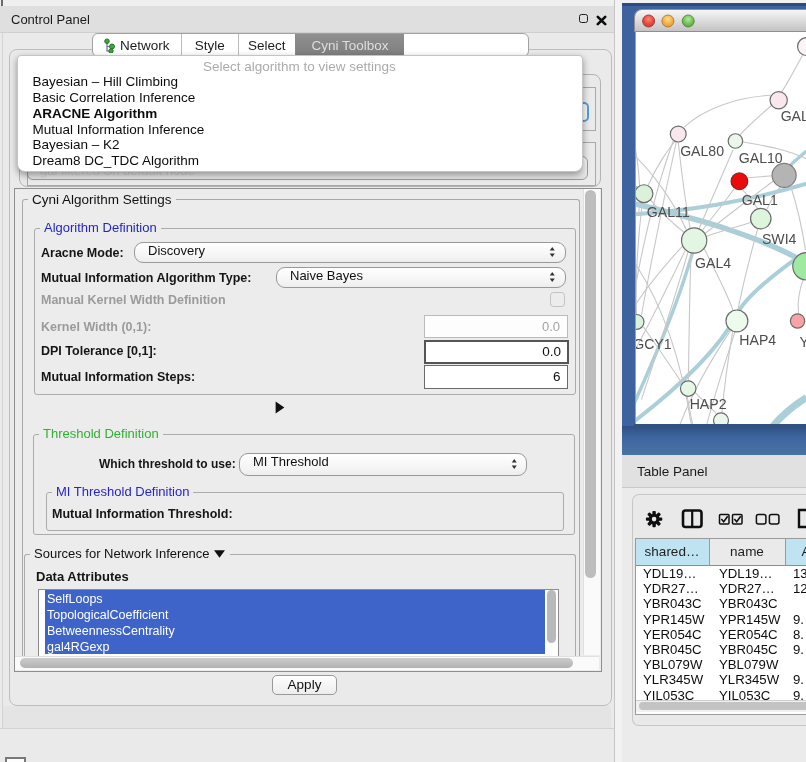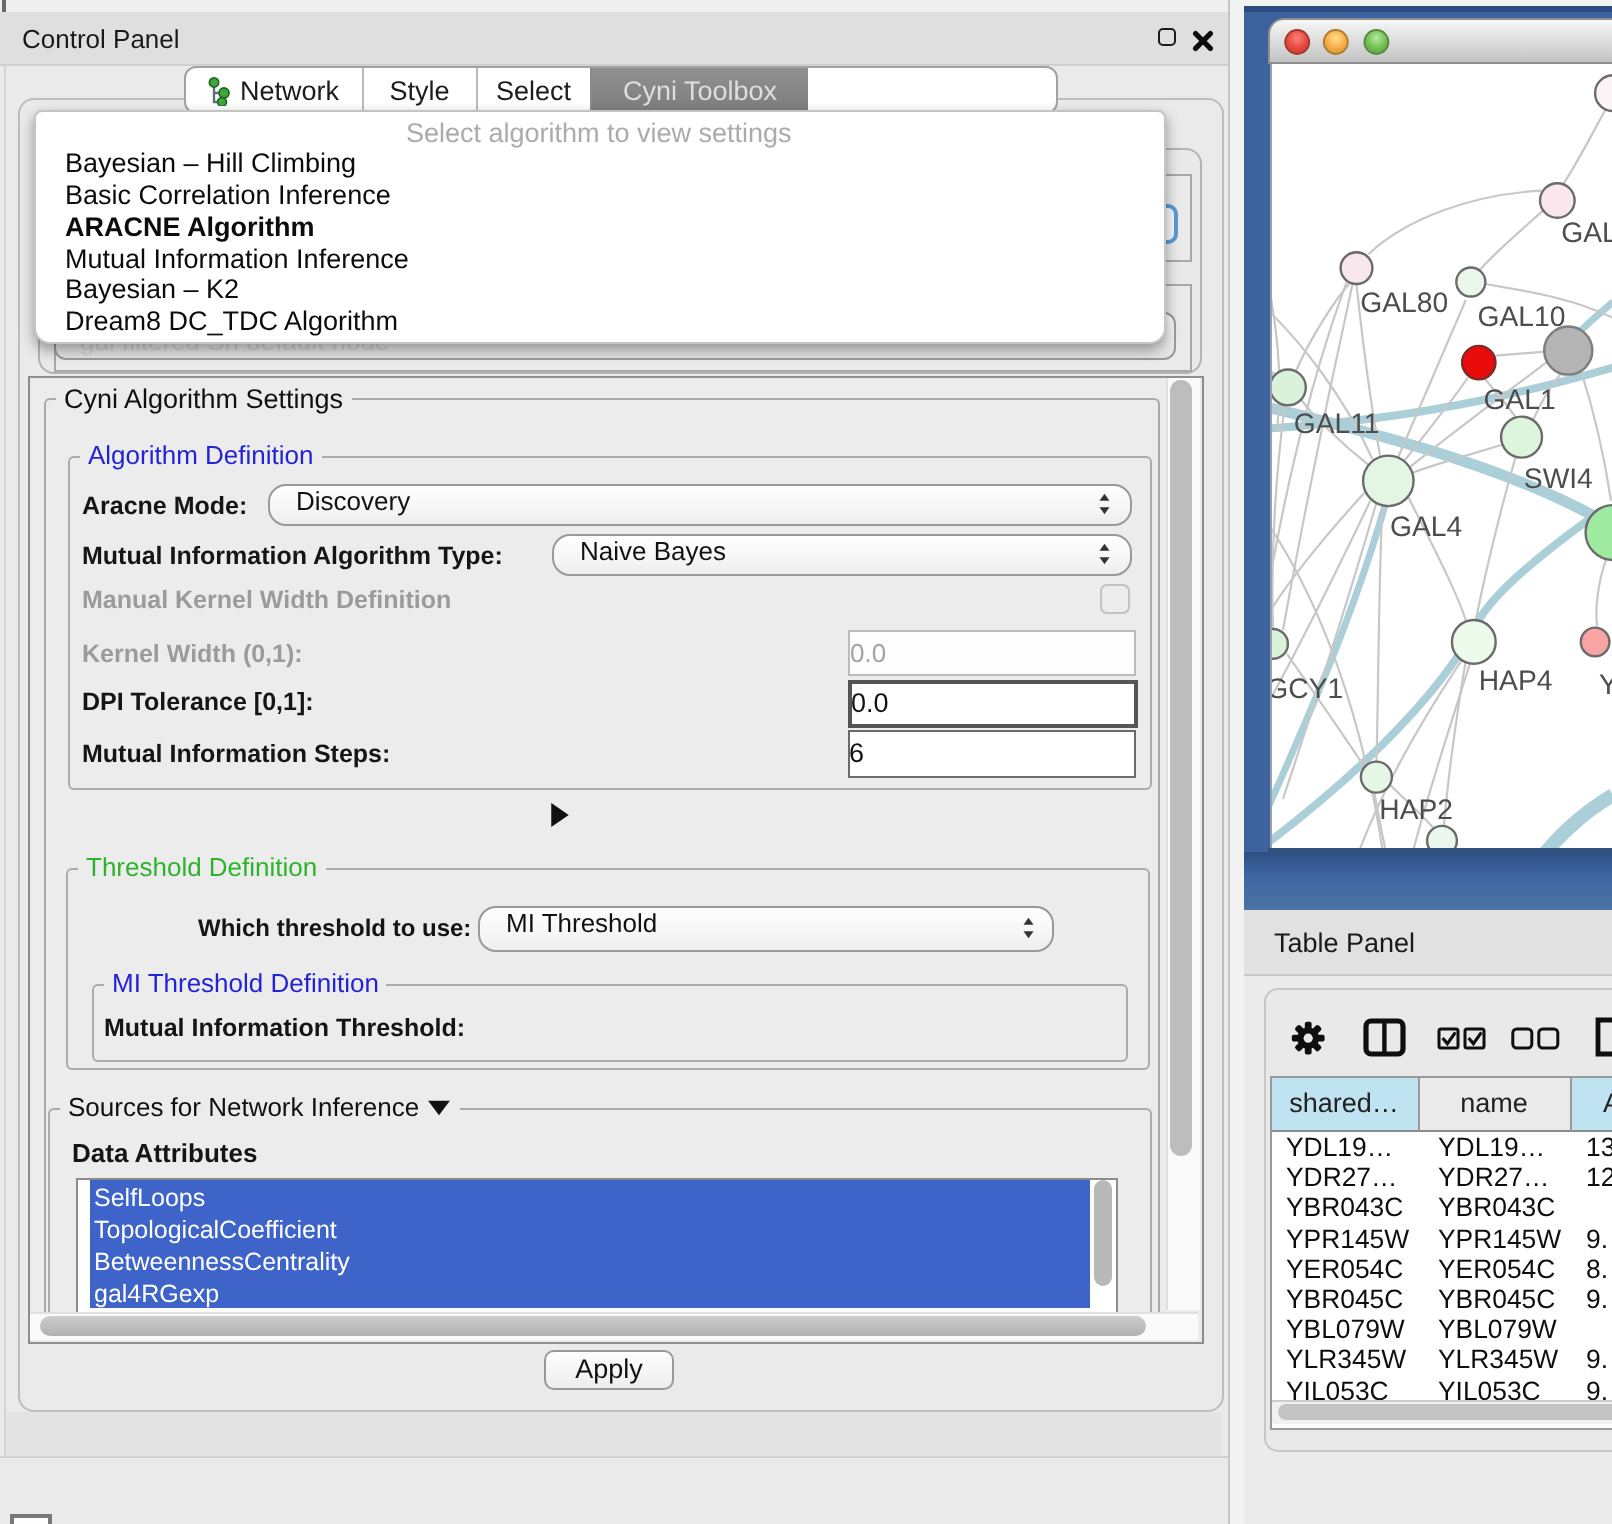--- a/index.html
+++ b/index.html
@@ -8,21 +8,21 @@
   #root{position:relative;width:806px;height:762px;overflow:hidden;}
   .ab{position:absolute;}
   .lab{font-weight:bold;font-size:12.5px;color:#151515;white-space:nowrap;}
   .dis{color:#9b9b9b;}
   .combo{position:absolute;border:1px solid #999;border-radius:9px;
      background:linear-gradient(#ffffff,#f4f4f4 70%,#ededed);
      font-size:13px;color:#111;display:flex;}
   .combo span{padding-left:13px;white-space:nowrap;}
   .carr{position:absolute;right:9px;top:50%;transform:translateY(-50%);width:6.5px;height:11px;}
   .field{position:absolute;background:#fff;font-size:13px;color:#111;
-     display:flex;align-items:center;justify-content:flex-start;}
+     display:flex;align-items:center;justify-content:flex-end;}
   .gtitle{position:absolute;background:#ececec;padding:0 4px;font-size:13px;white-space:nowrap;line-height:14px;}
   .seg{position:absolute;display:flex;background:#fff;border:1px solid #a2a2a2;
      border-radius:6px;overflow:hidden;font-size:13.5px;color:#1c1c1c;}
   .seg>div{display:flex;align-items:center;justify-content:center;border-left:1px solid #bbb;white-space:nowrap;}
   .seg>div:first-child{border-left:none;}
   .seg .sel{background:linear-gradient(#8f8f8f,#7e7e7e);color:#dedede;border-left-color:#8a8a8a;}
 </style>
 </head>
 <body>
 <div id="root">

